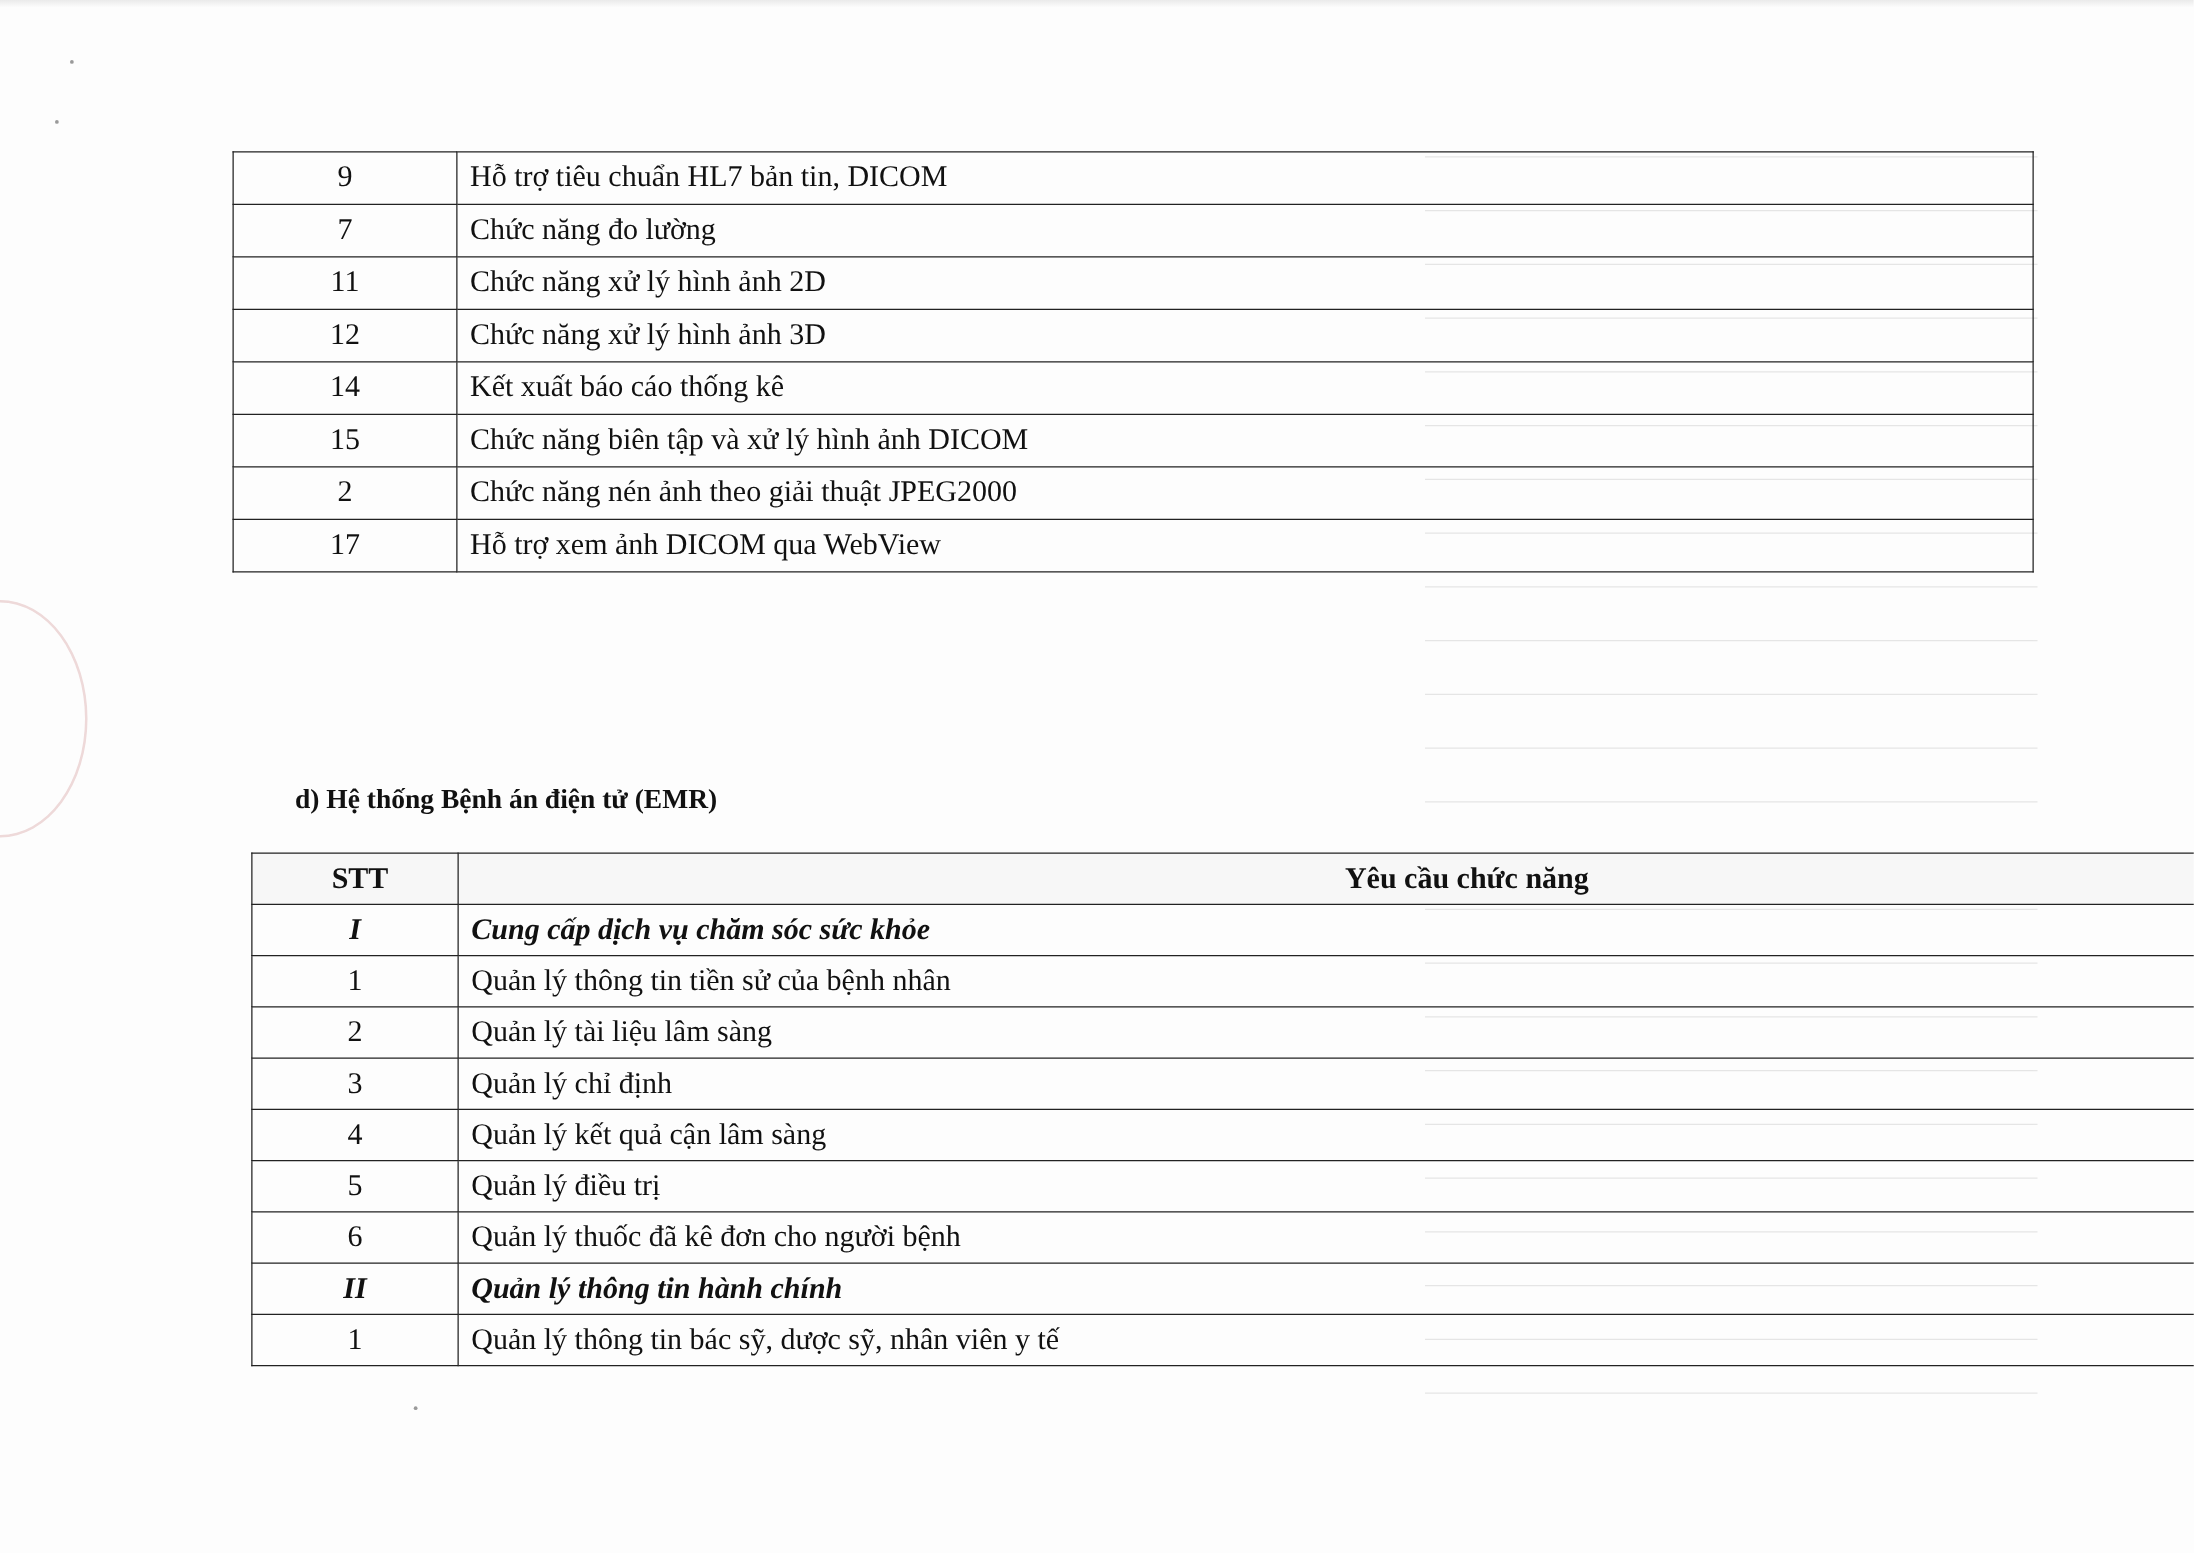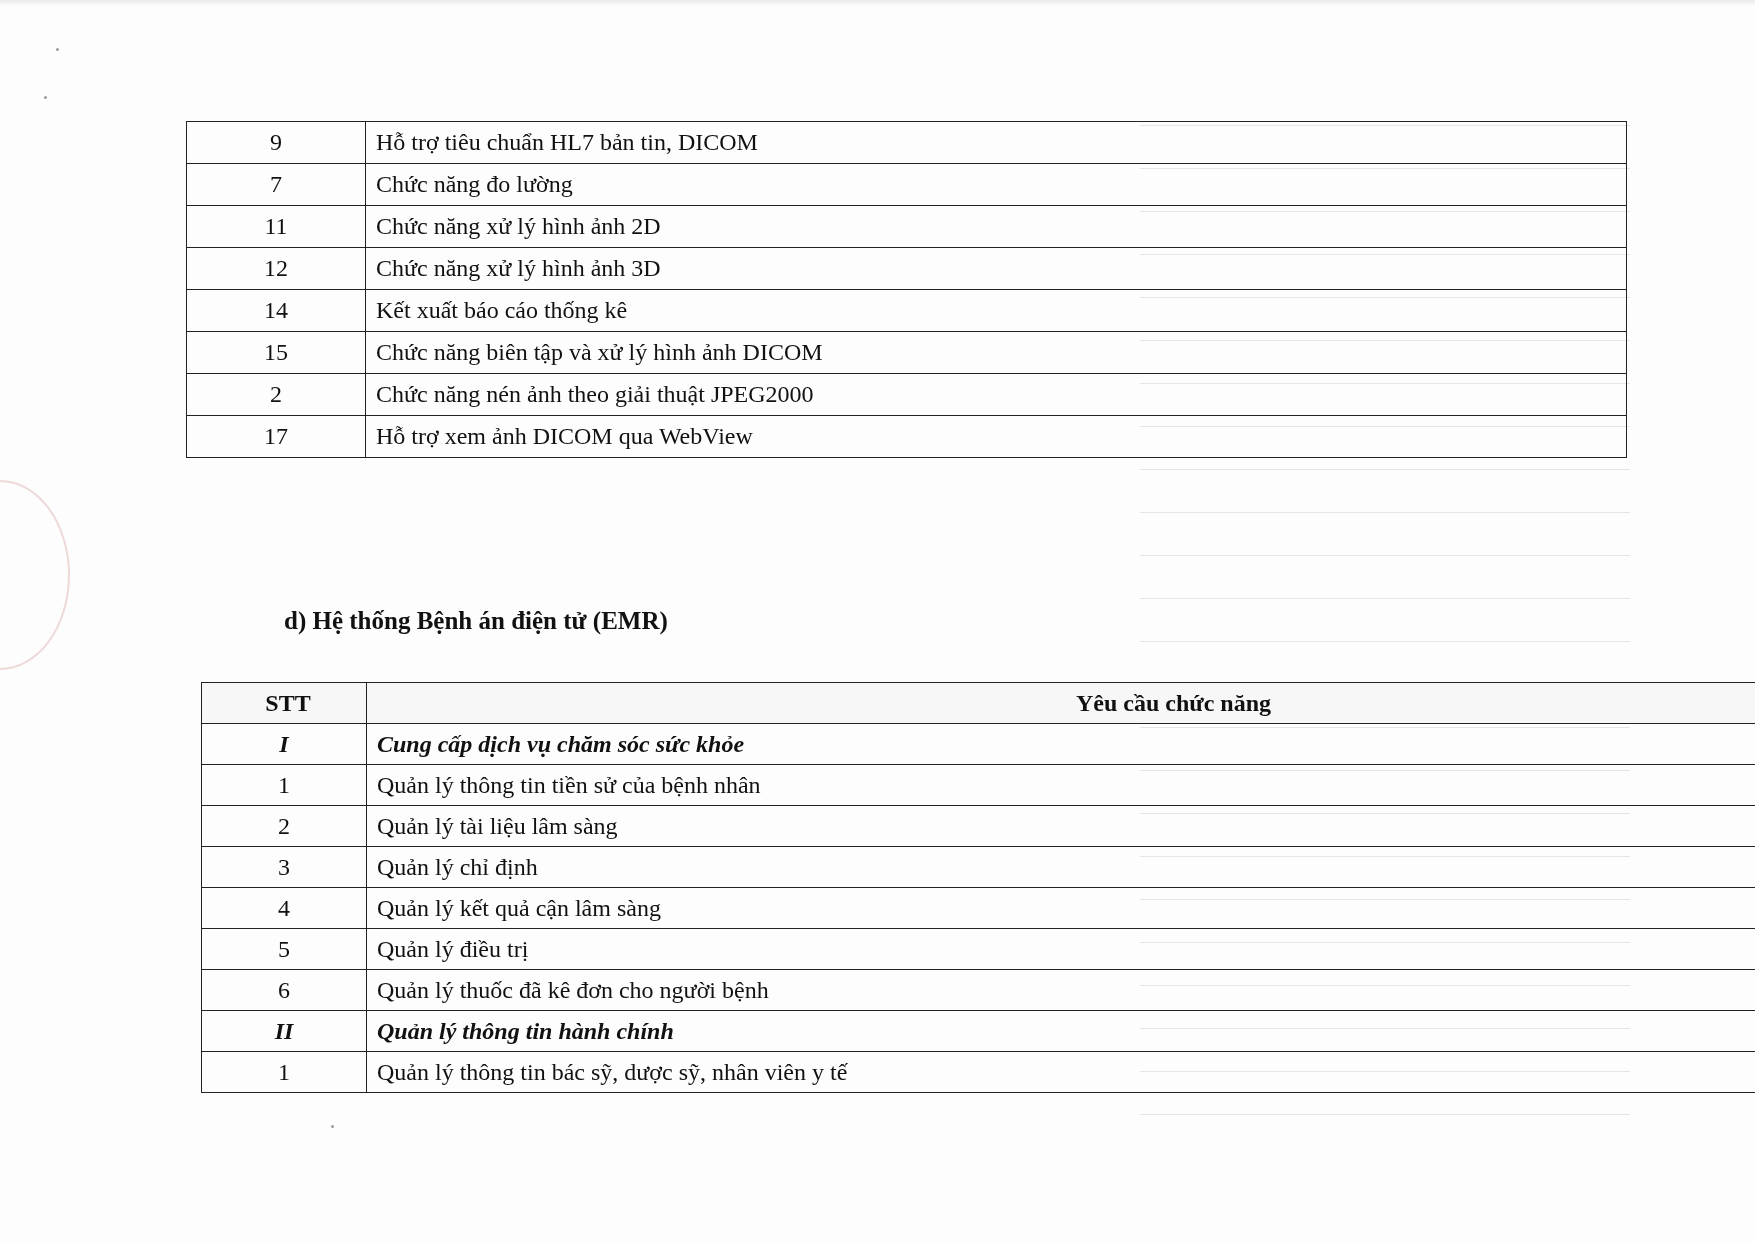--- a/index.html
+++ b/index.html
@@ -76,25 +76,24 @@
     #table-imaging {
       left: 186px; top: 121px; width: 1441px;
     }
     #table-imaging col.c1 { width: 179px; }
     #table-imaging tr.r1 td { height: 41px; }
     #table-imaging tr.r2 td { height: 83px; }
     #table-imaging td.text { padding-left: 10px; }
 
     .section-heading {
       position: absolute;
-      left: 236px; top: 607px;
-      font-size: 25px;
+      left: 236px; top: 626px;
+      font-size: 22px;
       font-weight: bold;
       white-space: nowrap;
-      margin-left: 48px;
     }
 
     #table-emr {
       left: 201px; top: 682px; width: 1740px; border-radius: 21px;
     }
     #table-emr col.c1 { width: 165px; }
     #table-emr tr td { height: 40px; }
     #table-emr tr.header td { background: #f7f7f7; }
     #table-emr td.hdr { font-weight: bold; text-align: center; padding-left: 40px; }
     #table-emr td.hdr-left { font-weight: bold; text-align: center; }

